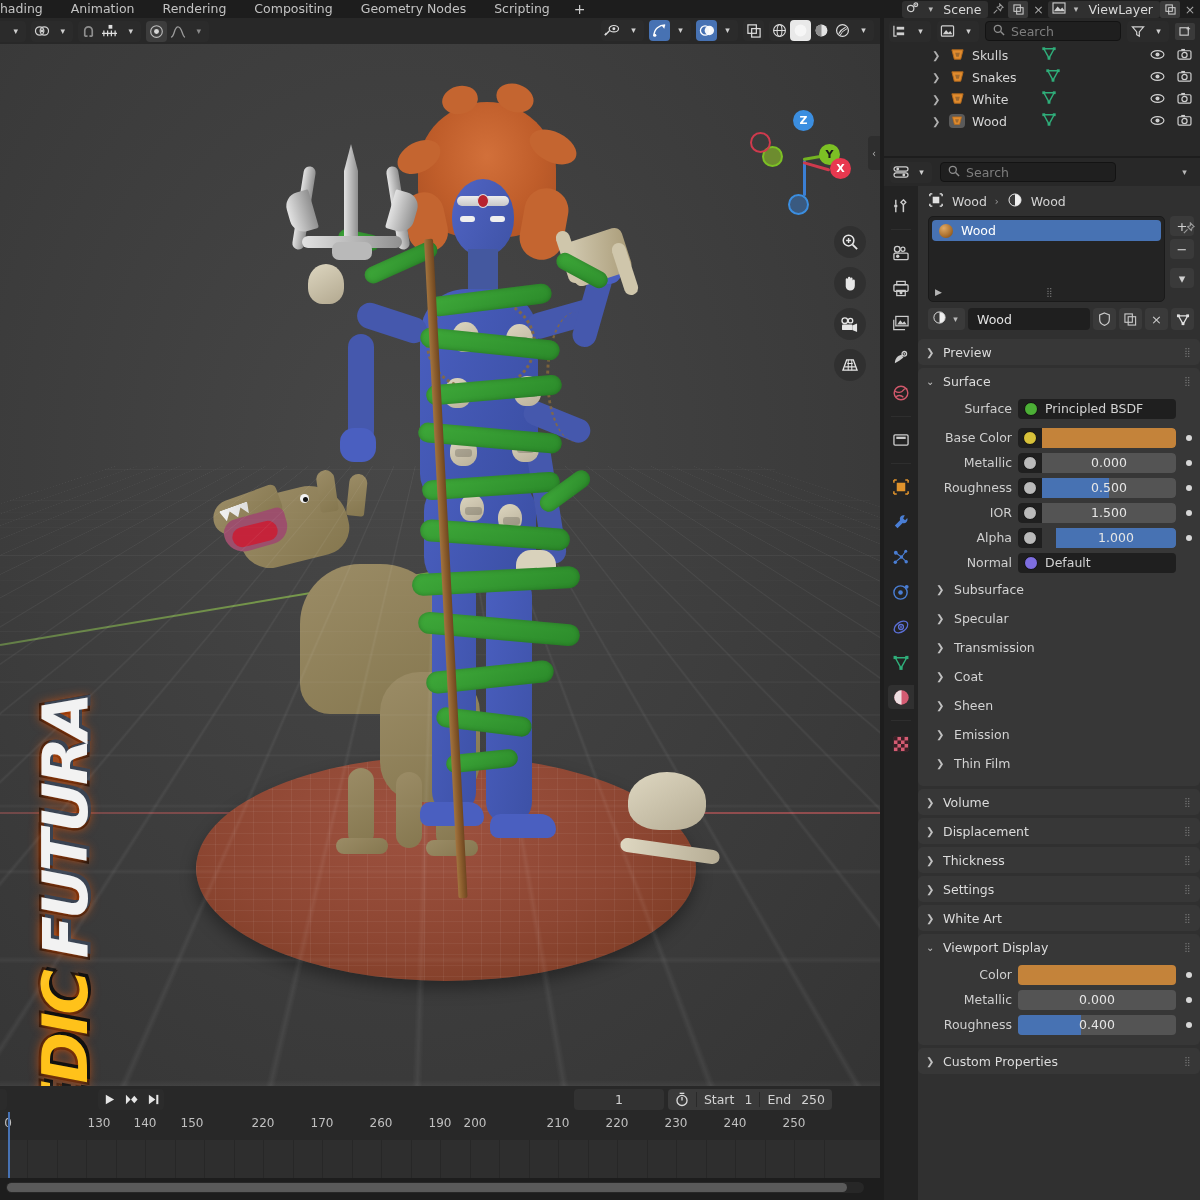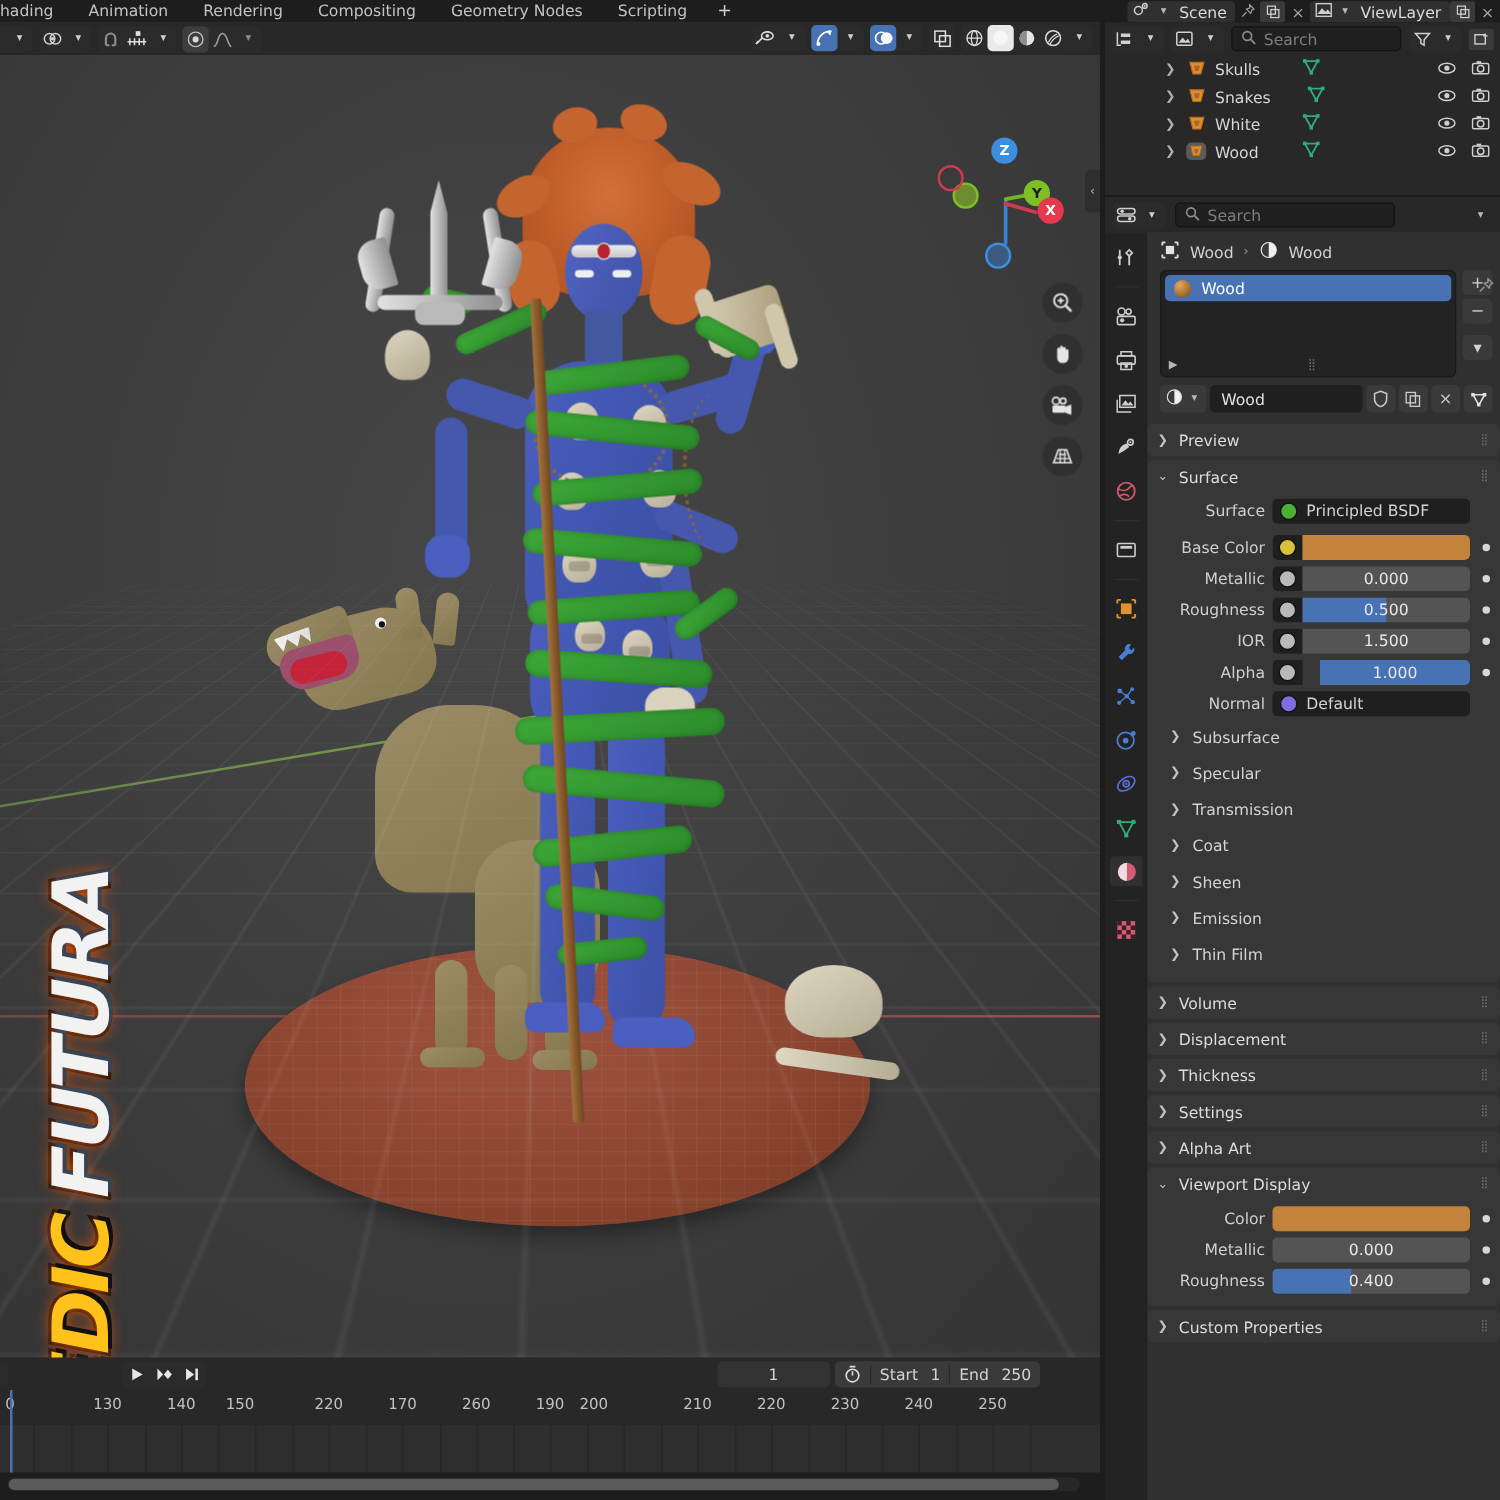--- a/index.html
+++ b/index.html
@@ -624,21 +624,21 @@
           <div class="seg">
             <span>End</span>
             <span>250</span>
           </div>
         </div>
       </div>
     </div>
 
     <div id="tlRuler">
       <div class="tick" style="left:8px">0</div>
-      <div class="tick" style="left:86px">130</div>
+      <div class="tick" style="left:99px">130</div>
       <div class="tick" style="left:145px">140</div>
       <div class="tick" style="left:192px">150</div>
       <div class="tick" style="left:263px">220</div>
       <div class="tick" style="left:322px">170</div>
       <div class="tick" style="left:381px">260</div>
       <div class="tick" style="left:440px">190</div>
       <div class="tick" style="left:475px">200</div>
       <div class="tick" style="left:558px">210</div>
       <div class="tick" style="left:617px">220</div>
       <div class="tick" style="left:676px">230</div>
@@ -1233,21 +1233,21 @@
       <div class="panel">
         <div class="panelHead">
           <span class="tri">❯</span>
           <span>Settings</span>
           <span class="grip">⣿</span>
         </div>
       </div>
       <div class="panel">
         <div class="panelHead">
           <span class="tri">❯</span>
-          <span>Alpha Art</span>
+          <span>White Art</span>
           <span class="grip">⣿</span>
         </div>
       </div>
 
       <div class="panel">
         <div class="panelHead">
           <span class="tri">⌄</span>
           <span>Viewport Display</span>
           <span class="grip">⣿</span>
         </div>

